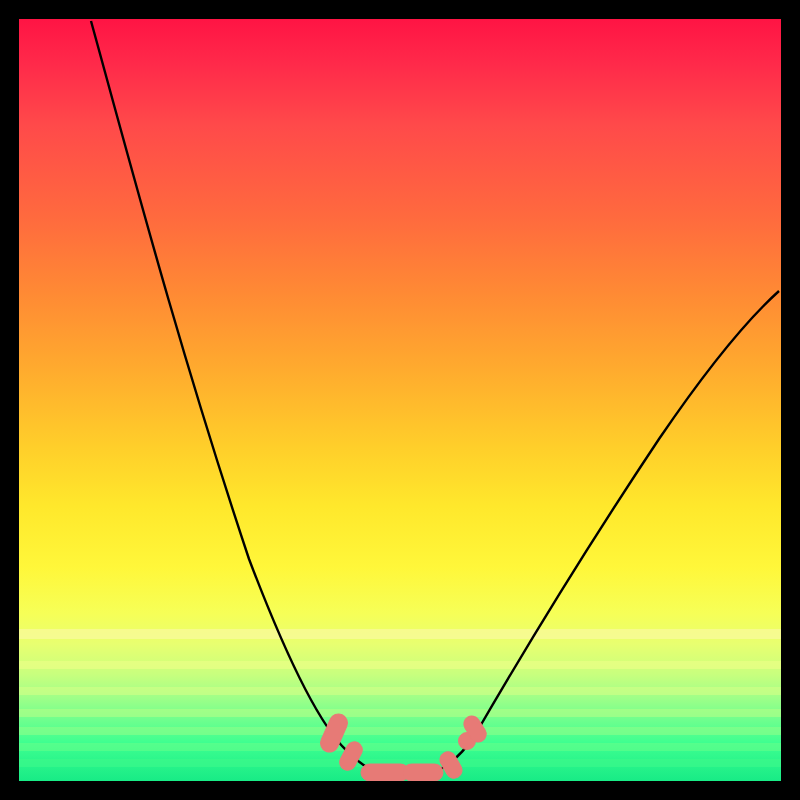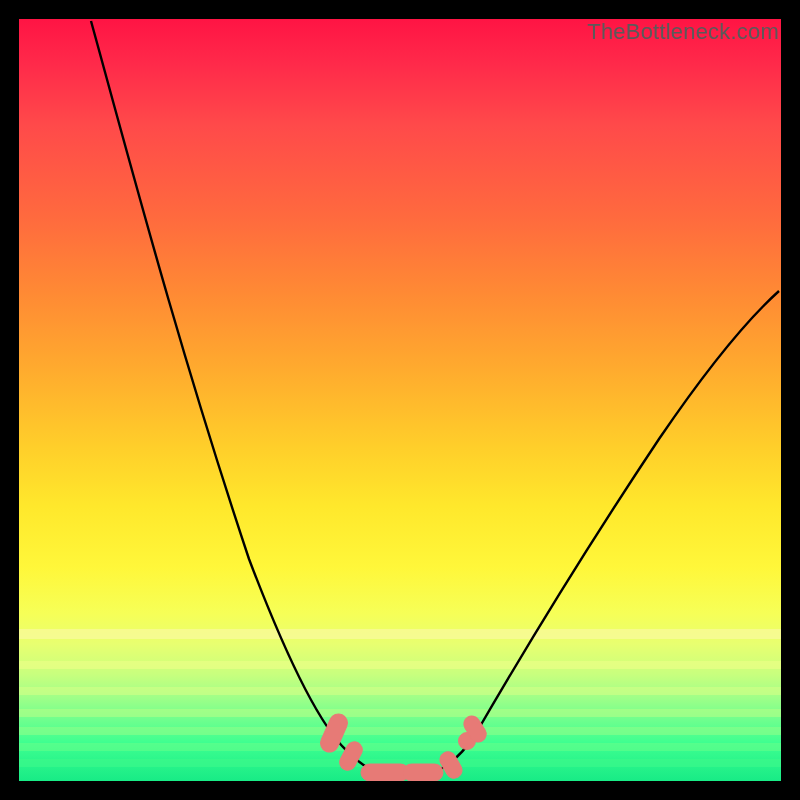--- a/index.html
+++ b/index.html
@@ -98,14 +98,13 @@
         <rect x="342" y="745" width="48" height="17" rx="8.5"></rect>
         <rect x="384" y="745" width="40" height="17" rx="8.5"></rect>
 
         <rect x="424" y="732" width="16" height="28" rx="8" transform="rotate(-30 432 746)"></rect>
         <circle cx="448" cy="722" r="8.5"></circle>
         <rect x="448" y="696" width="16" height="28" rx="8" transform="rotate(-32 456 710)"></rect>
       </g>
     </svg>
   </div>
 
-  <div class="watermark">TheBottleneck.com</div>
 </div>
 
 </body></html>

